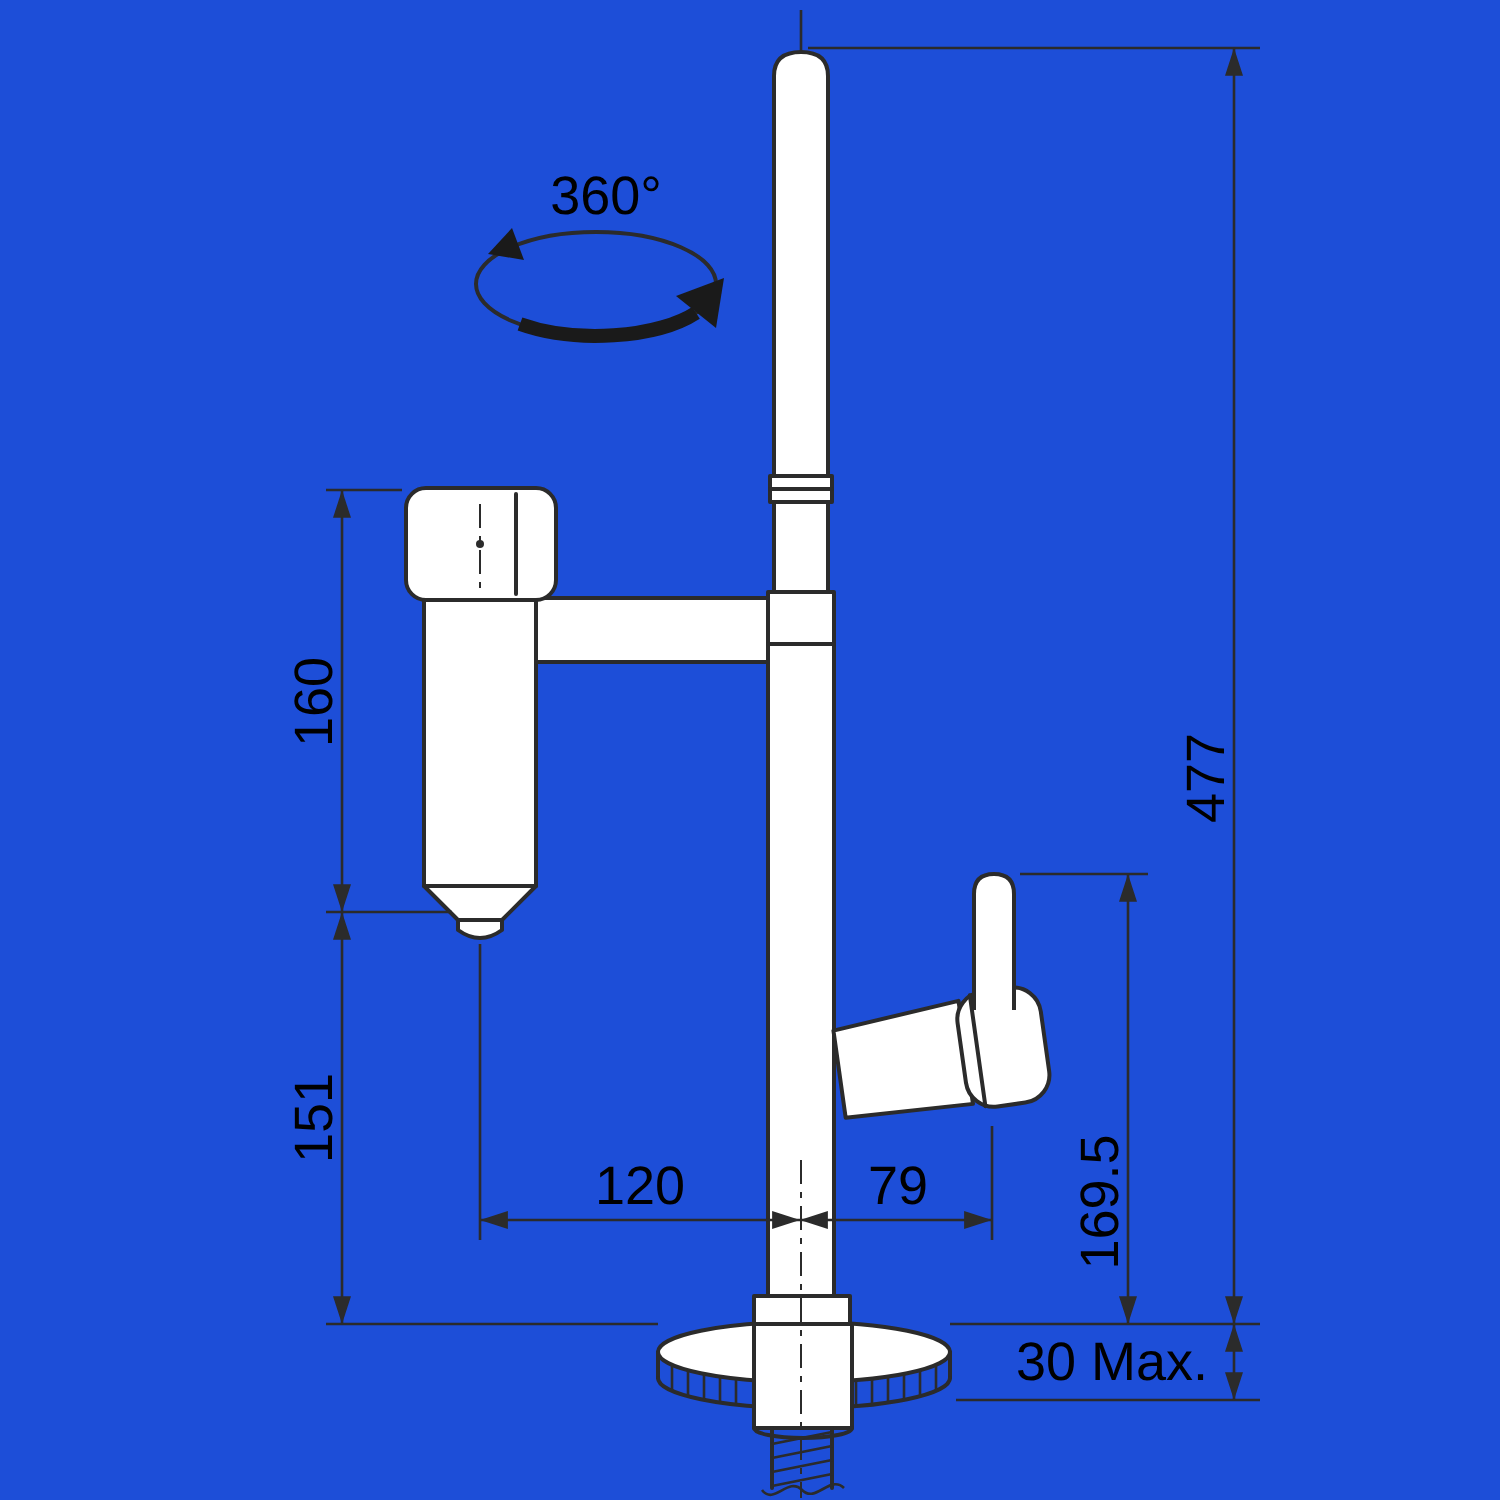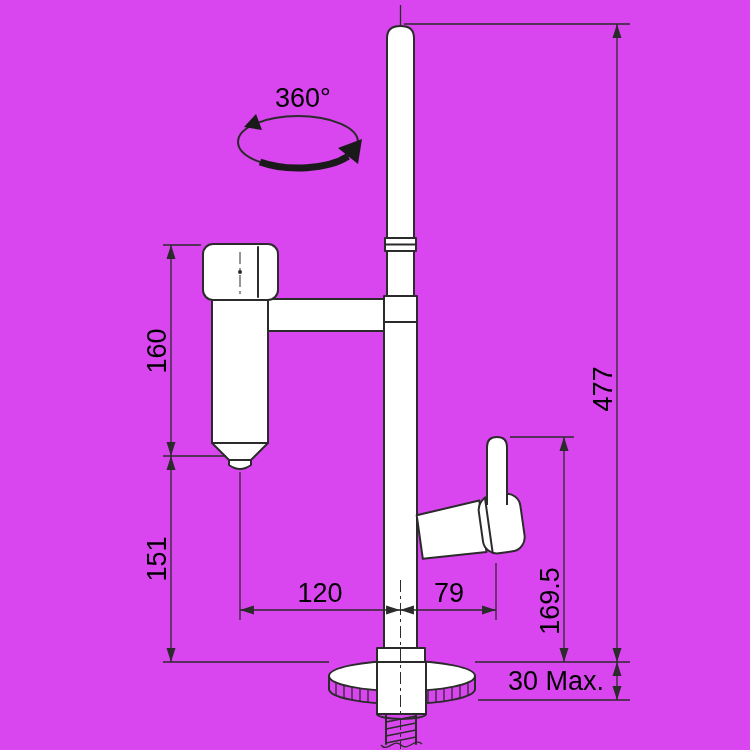--- a/index.html
+++ b/index.html
@@ -1,16 +1,16 @@
 <!DOCTYPE html>
 <html><head>
 <meta charset="utf-8">
 <style>
   html,body{margin:0;padding:0;background:#ffffff;width:750px;height:750px;overflow:hidden;}
-  .stage{position:relative;width:750px;height:750px;background:#d946ef;}
+  .stage{position:relative;width:750px;height:750px;background:#1d4ed8;}
   svg{display:block;}
   
   .ln  {fill:none;stroke:#2b2b2b;stroke-width:2;stroke-linecap:round;stroke-linejoin:round;}
   .lnw {fill:#ffffff;stroke:#2b2b2b;stroke-width:2;stroke-linejoin:round;}
   .lnt {fill:none;stroke:#2b2b2b;stroke-width:1.3;}
   .dim {fill:none;stroke:#2b2b2b;stroke-width:1.3;}
   .cl  {fill:none;stroke:#2b2b2b;stroke-width:1;stroke-dasharray:12 4 3 4;}
   .thick{fill:none;stroke:#1a1a1a;stroke-width:7;}
   .solid{fill:#1a1a1a;stroke:none;}
   text{font-family:"Liberation Sans","DejaVu Sans",sans-serif;font-size:27px;fill:#000;}

